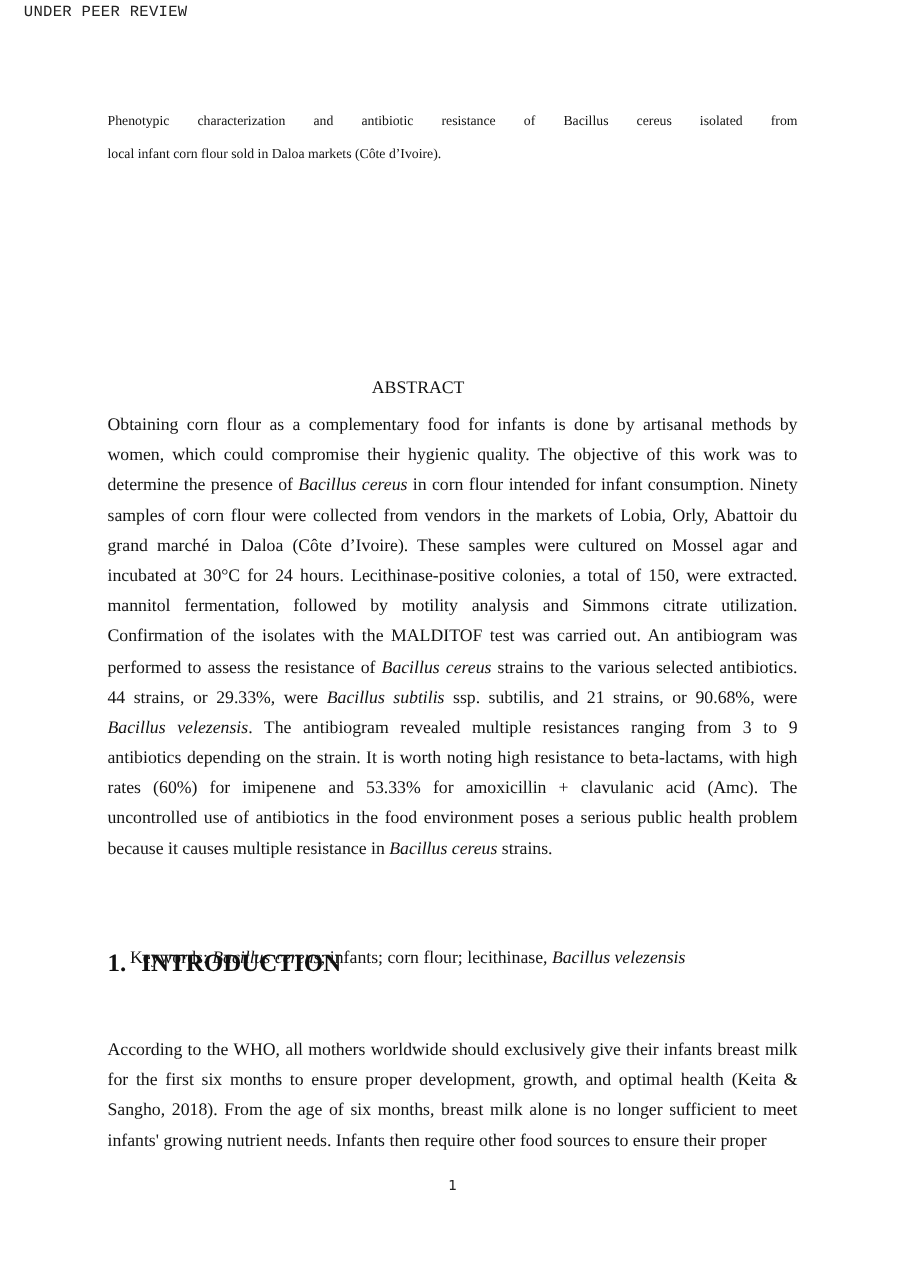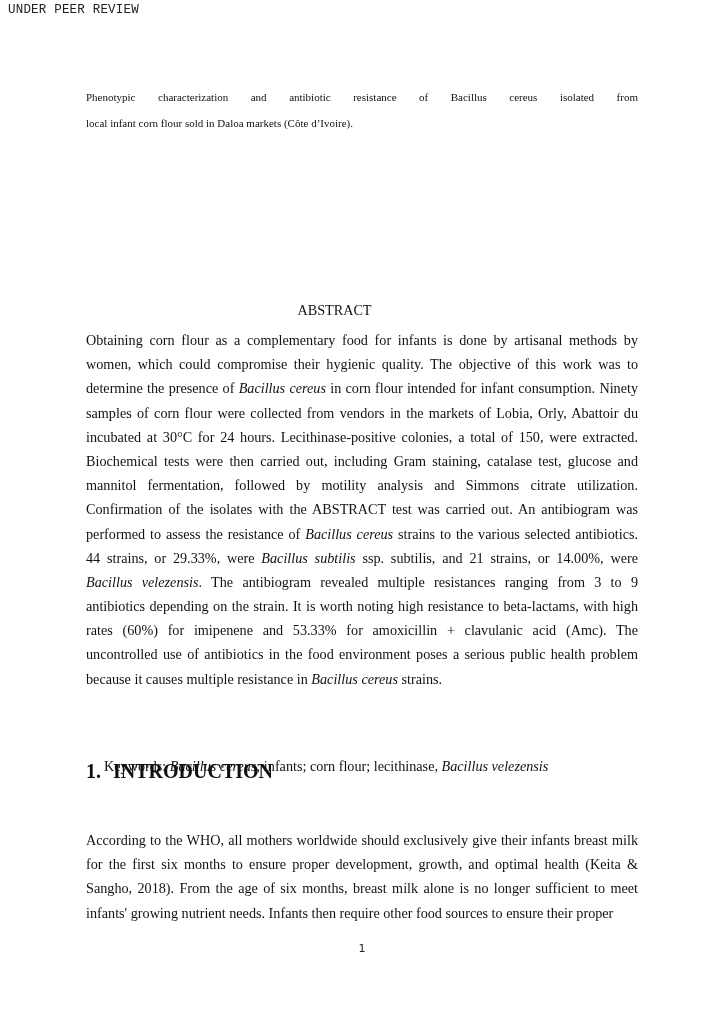--- a/index.html
+++ b/index.html
@@ -1,17 +1,17 @@
 <!DOCTYPE html>
 <html><head>
 <meta charset="utf-8">
 <style>
   html, body { margin: 0; padding: 0; background: #ffffff; }
   body { width: 724px; height: 1024px; position: relative; overflow: hidden; color: #111; }
-  .review { position: absolute; left: 8px; top: 3px; font-family: "Liberation Mono", monospace; font-size: 12.5px; letter-spacing: 0.2px; color: #222; }
+  .review { position: absolute; left: 19px; top: 3px; font-family: "Liberation Mono", monospace; font-size: 12.5px; letter-spacing: 0.2px; color: #222; }
   .title { position: absolute; left: 86px; top: 84px; width: 552px; font-family: "Liberation Serif", serif; font-weight: normal; font-size: 11px; line-height: 26px; }
   .title .line { display: block; white-space: nowrap; }
   .title .line.justify { text-align: justify; text-align-last: justify; }
   .abstract-heading { position: absolute; left: 0; width: 669px; top: 302px; text-align: center; font-family: "Liberation Serif", serif; font-size: 14.2px; }
   .body-text { position: absolute; left: 86px; width: 552px; font-family: "Liberation Serif", serif; font-size: 14.2px; line-height: 24.2px; }
   .body-text .line { display: block; white-space: nowrap; text-align: justify; text-align-last: justify; height: 24.2px; }
   .body-text .line.last { text-align-last: left; }
   .abstract-body { top: 328px; }
   .keywords { position: absolute; left: 104px; top: 758px; font-family: "Liberation Serif", serif; font-size: 14.2px; white-space: nowrap; }
   .intro-heading { position: absolute; left: 86px; top: 760px; font-family: "Liberation Serif", serif; font-weight: bold; font-size: 20px; }
@@ -30,26 +30,26 @@
   <span class="line">local infant corn flour sold in Daloa markets (Côte d’Ivoire).</span>
 </div>
 
 <div class="abstract-heading">ABSTRACT</div>
 
 <div class="body-text abstract-body">
     <span class="line"><span>Obtaining corn flour as a complementary food for infants is done by artisanal methods by</span></span>
     <span class="line"><span>women, which could compromise their hygienic quality. The objective of this work was to</span></span>
     <span class="line"><span>determine the presence of </span><i>Bacillus cereus</i><span> in corn flour intended for infant consumption. Ninety</span></span>
     <span class="line"><span>samples of corn flour were collected from vendors in the markets of Lobia, Orly, Abattoir du</span></span>
+    <span class="line"><span>grand marché in Daloa (Côte d’Ivoire). These samples were cultured on Mossel agar and</span></span>
     <span class="line"><span>incubated at 30°C for 24 hours. Lecithinase-positive colonies, a total of 150, were extracted.</span></span>
-    <span class="line"><span>Biochemical tests were then carried out, including Gram staining, catalase test, glucose and</span></span>
     <span class="line"><span>mannitol fermentation, followed by motility analysis and Simmons citrate utilization.</span></span>
-    <span class="line"><span>Confirmation of the isolates with the ABSTRACT test was carried out. An antibiogram was</span></span>
+    <span class="line"><span>Confirmation of the isolates with the MALDITOF test was carried out. An antibiogram was</span></span>
     <span class="line"><span>performed to assess the resistance of </span><i>Bacillus cereus</i><span> strains to the various selected antibiotics.</span></span>
-    <span class="line"><span>44 strains, or 29.33%, were </span><i>Bacillus subtilis</i><span> ssp. subtilis, and 21 strains, or 14.00%, were</span></span>
+    <span class="line"><span>44 strains, or 29.33%, were </span><i>Bacillus subtilis</i><span> ssp. subtilis, and 21 strains, or 90.68%, were</span></span>
     <span class="line"><i>Bacillus velezensis</i><span>. The antibiogram revealed multiple resistances ranging from 3 to 9</span></span>
     <span class="line"><span>antibiotics depending on the strain. It is worth noting high resistance to beta-lactams, with high</span></span>
     <span class="line"><span>rates (60%) for imipenene and 53.33% for amoxicillin + clavulanic acid (Amc). The</span></span>
     <span class="line"><span>uncontrolled use of antibiotics in the food environment poses a serious public health problem</span></span>
     <span class="line last"><span>because it causes multiple resistance in </span><i>Bacillus cereus</i><span> strains.</span></span>
   </div>
 
 <div class="keywords"><span>Keywords: </span><i>Bacillus cereus</i><span>; infants; corn flour; lecithinase, </span><i>Bacillus velezensis</i></div>
 
 <div class="intro-heading">

